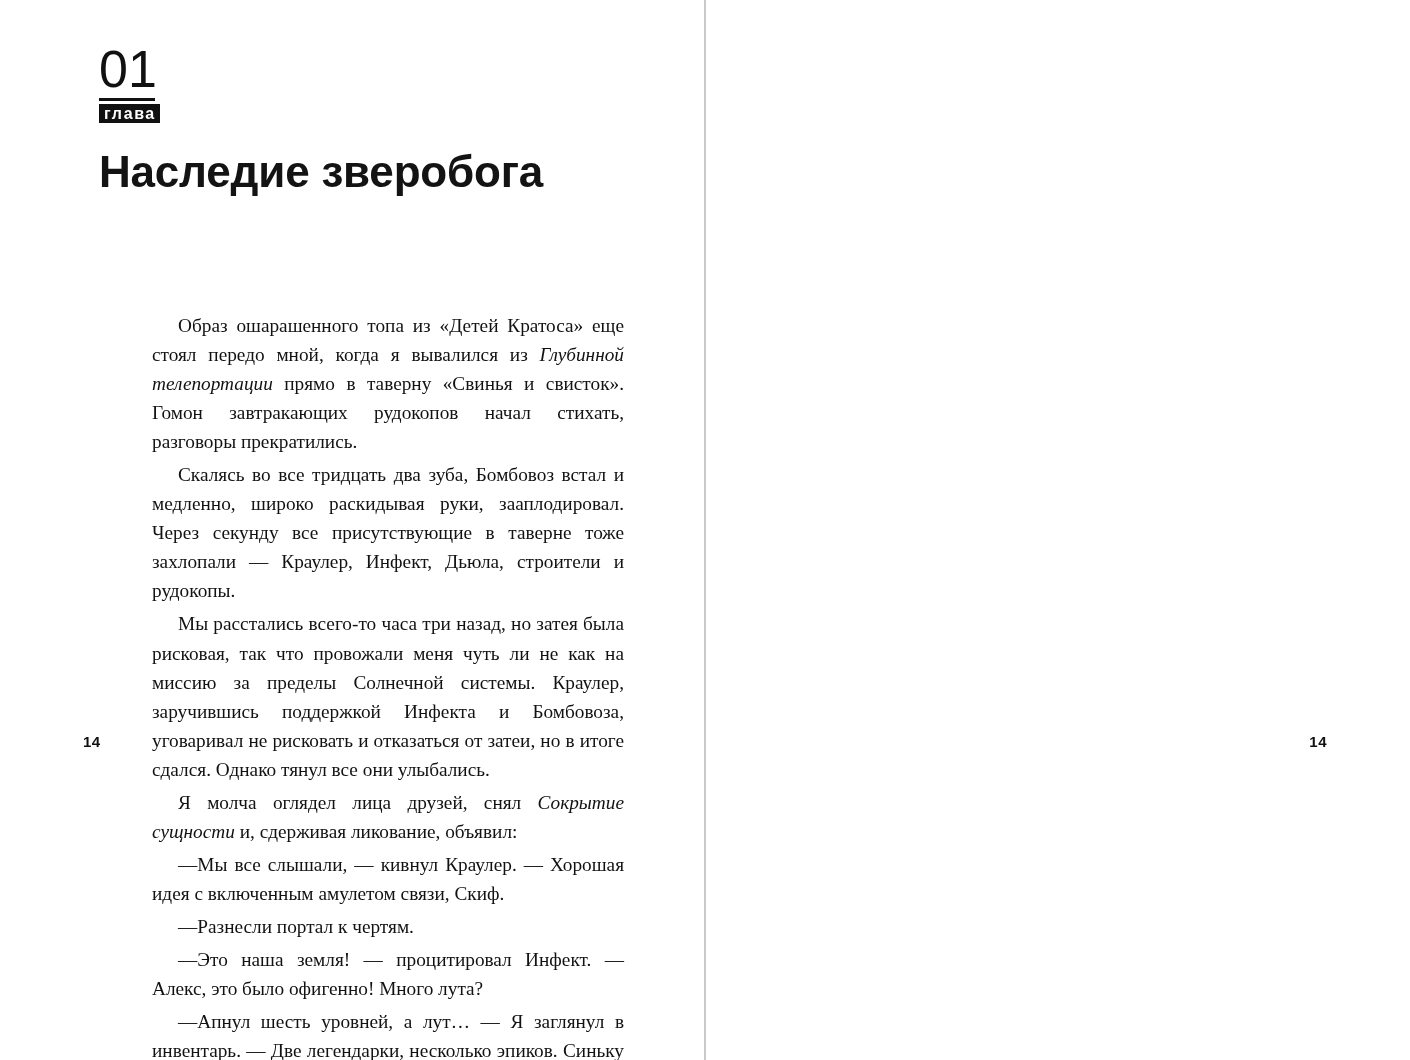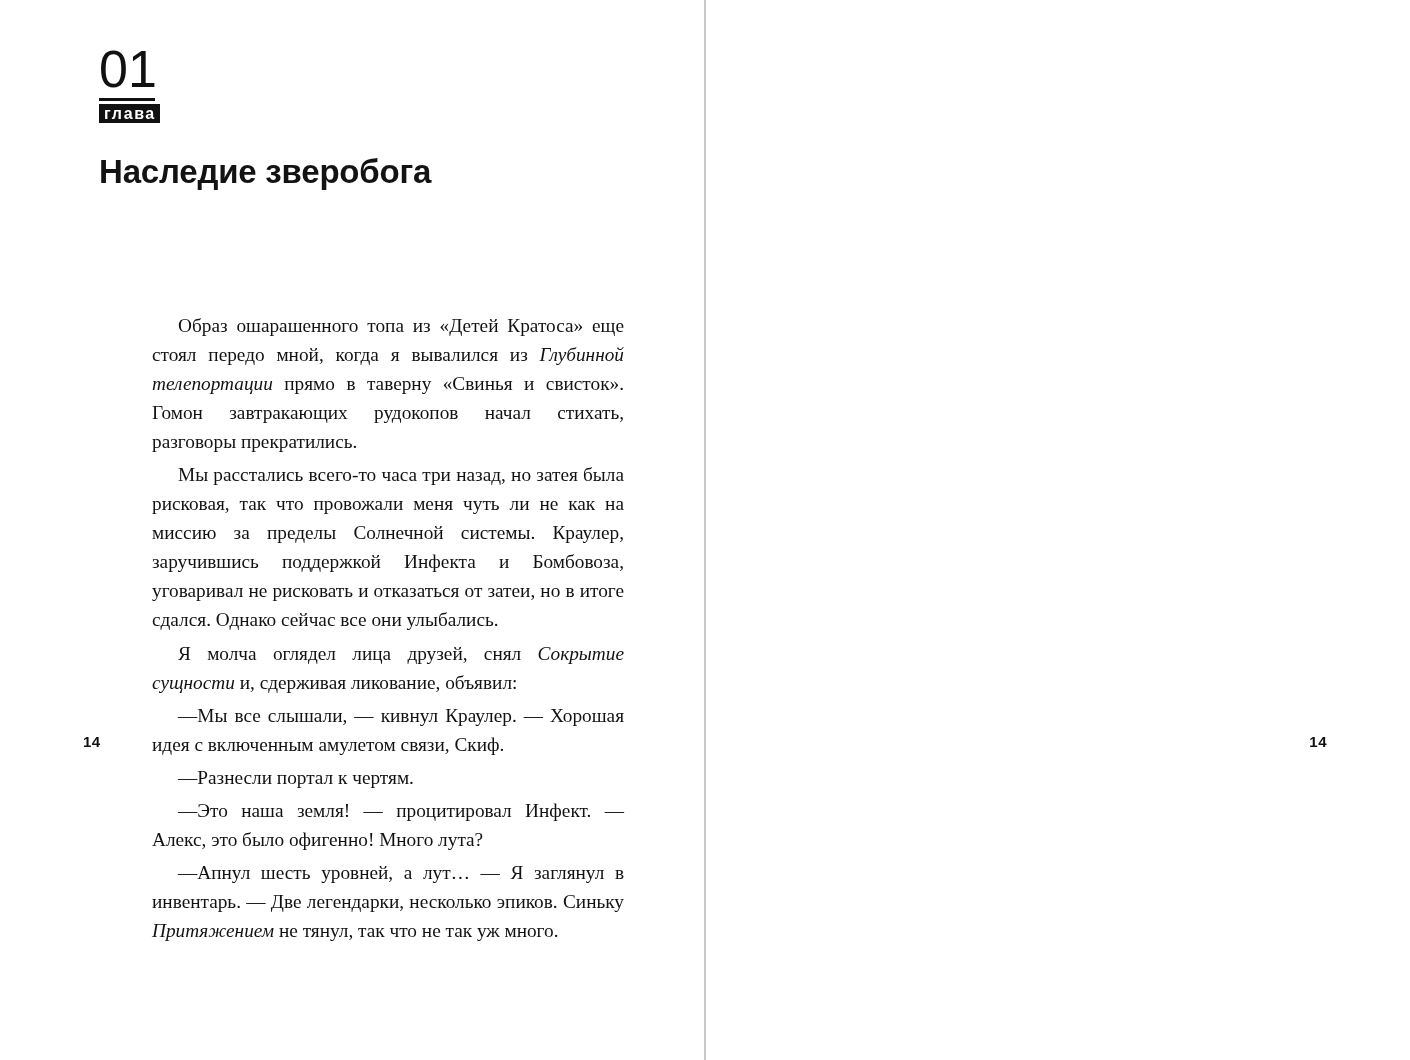--- a/index.html
+++ b/index.html
@@ -69,21 +69,21 @@
     font-weight: 700;
     font-size: 16px;
     line-height: 15px;
     letter-spacing: 1.6px;
     padding: 2px 4px 2px 5px;
   }
   .chapter-title {
     margin-top: 28px;
     font-family: "Liberation Sans", "DejaVu Sans", sans-serif;
     font-weight: 600;
-    font-size: 33px;
+    font-size: 44px;
     line-height: 42px;
     letter-spacing: -0.2px;
     color: #131313;
   }
 
   
   .textblock {
     position: absolute;
     text-align: justify;
     text-justify: inter-word;
@@ -131,21 +131,22 @@
 
     <div class="chapter-head">
       <span class="chapter-number">01</span>
       <div class="chapter-rule"></div>
       <span class="chapter-badge">глава</span>
       <div class="chapter-title">Наследие зверобога</div>
     </div>
 
     <div class="textblock left-col">
         <p><span>Образ ошарашенного топа из «Детей Кратоса» еще стоял передо мной, когда я вывалился из </span><i>Глубинной телепортации</i><span> прямо в таверну «Свинья и свисток». Гомон завтракающих рудокопов начал стихать, разговоры прекратились.</span></p>
-        <p><span>Мы расстались всего-то часа три назад, но затея была рисковая, так что провожали меня чуть ли не как на миссию за пределы Солнечной системы. Краулер, заручившись поддержкой Инфекта и Бомбовоза, уговаривал не рисковать и отказаться от затеи, но в итоге сдался. Однако сейчас все они улыбались.</span></p>
+        <p><span>Скалясь во все тридцать два зуба, Бомбовоз встал и медленно, широко раскидывая руки, зааплодировал. Через секунду все присутствующие в таверне тоже захлопали — Краулер, Инфект, Дьюла, строители и рудокопы.</span></p>
+        <p><span>Мы расстались всего-то часа три назад, но затея была рисковая, так что провожали меня чуть ли не как на миссию за пределы Солнечной системы. Краулер, заручившись поддержкой Инфекта и Бомбовоза, уговаривал не рисковать и отказаться от затеи, но в итоге сдался. Однако тянул все они улыбались.</span></p>
         <p><span>Я молча оглядел лица друзей, снял </span><i>Сокрытие сущности</i><span> и, сдерживая ликование, объявил:</span></p>
         <p class="dialogue"><span>—Мы все слышали, — кивнул Краулер. — Хорошая идея с включенным амулетом связи, Скиф.</span></p>
         <p class="dialogue"><span>—Разнесли портал к чертям.</span></p>
         <p class="dialogue"><span>—Это наша земля! — процитировал Инфект. — Алекс, это было офигенно! Много лута?</span></p>
         <p class="dialogue"><span>—Апнул шесть уровней, а лут… — Я заглянул в инвентарь. — Две легендарки, несколько эпиков. Синьку </span><i>Притяжением</i><span> не тянул, так что не так уж много.</span></p>
       </div>
 
     <div class="folio left">14</div>
   </div>
 

